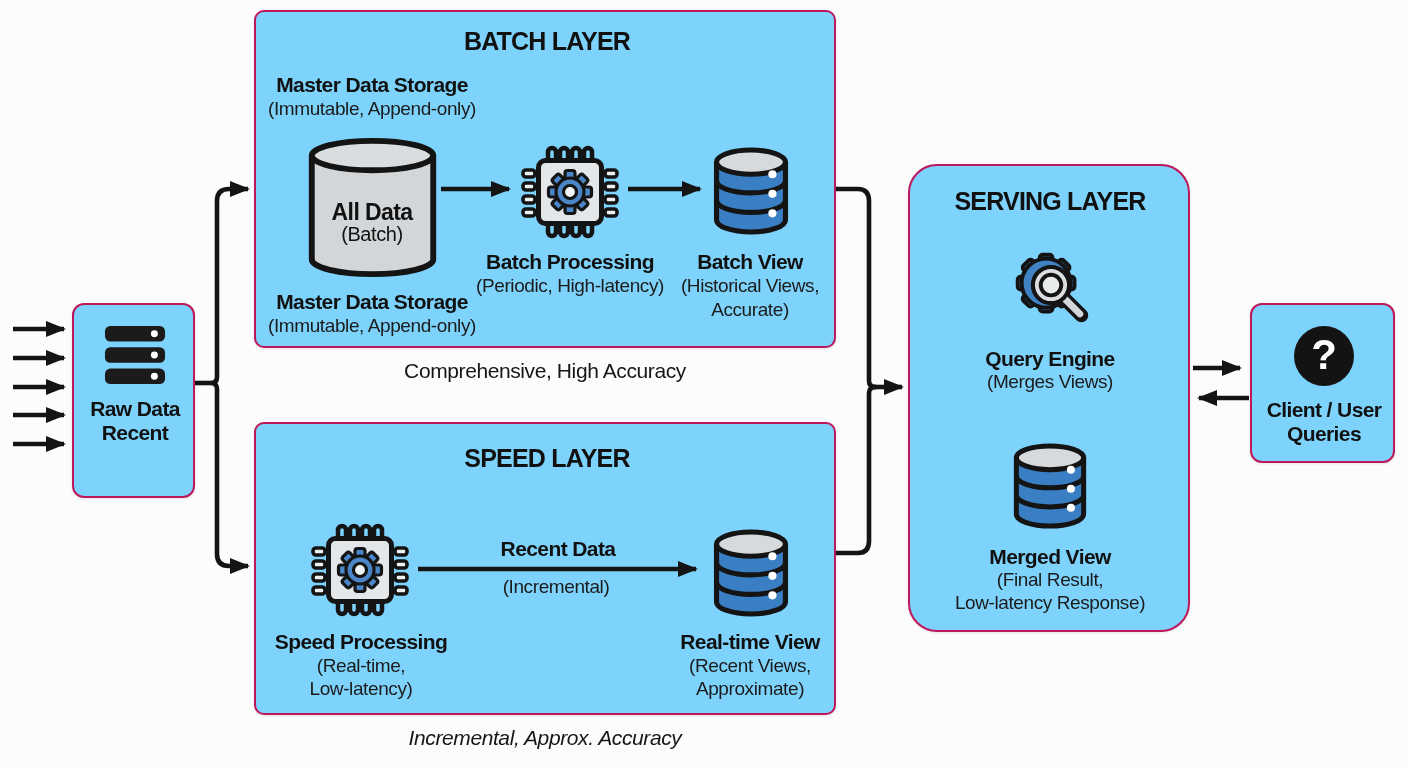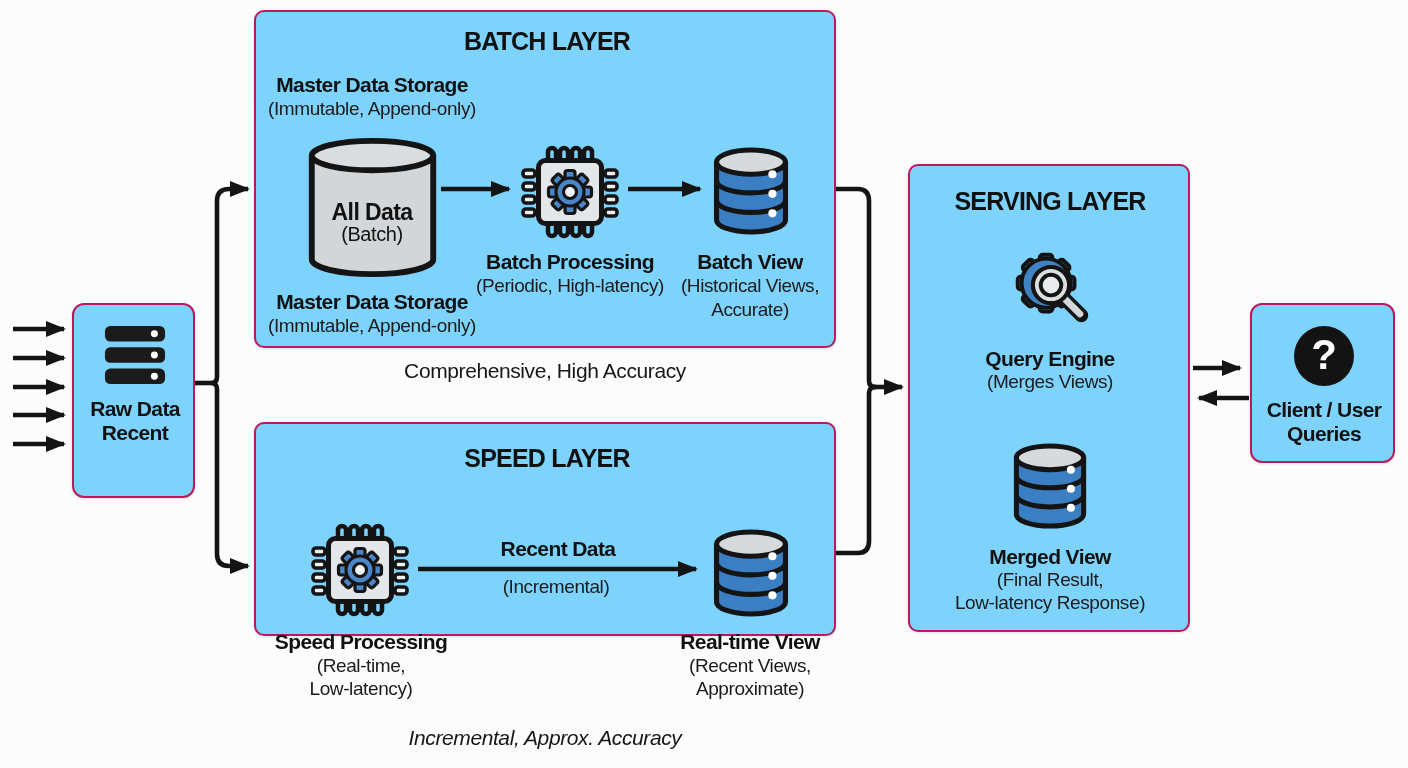--- a/index.html
+++ b/index.html
@@ -98,21 +98,21 @@
         <circle cx="67" cy="51" r="4.4" fill="#fff"></circle>
         <circle cx="67" cy="72" r="4.4" fill="#fff"></circle>
     </svg>
     <div class="ctext blabel" style="left:494px; top:238px;">Batch View</div>
     <div class="ctext slabel" style="left:494px; top:263px;">(Historical Views,</div>
     <div class="ctext slabel" style="left:494px; top:287px;">Accurate)</div>
   </div>
 
   <div class="ctext caption" style="left:545px; top:359px;">Comprehensive, High Accuracy</div>
 
-  <div class="box" style="left:254px; top:422px; width:582px; height:214px;">
+  <div class="box" style="left:254px; top:422px; width:582px; height:293px;">
     <div class="ctext layer-title" style="left:291px; top:20px;">SPEED LAYER</div>
 
     <svg class="node-icon" style="left:54px; top:96px;" width="100" height="100" viewBox="0 0 100 100">
       <g stroke="#141414" stroke-width="4.5" fill="none">
         <path d="M28 17 V10 A4 4 0 0 1 36 10 V17"></path>
           <path d="M40 17 V10 A4 4 0 0 1 48 10 V17"></path>
         <path d="M52 17 V10 A4 4 0 0 1 60 10 V17"></path>
           <path d="M64 17 V10 A4 4 0 0 1 72 10 V17"></path>
         <path d="M28 83 V90 A4 4 0 0 0 36 90 V83"></path>
           <path d="M40 83 V90 A4 4 0 0 0 48 90 V83"></path>
@@ -155,21 +155,21 @@
         <circle cx="67" cy="51" r="4.4" fill="#fff"></circle>
         <circle cx="67" cy="72" r="4.4" fill="#fff"></circle>
     </svg>
     <div class="ctext blabel" style="left:494px; top:206px;">Real-time View</div>
     <div class="ctext slabel" style="left:494px; top:231px;">(Recent Views,</div>
     <div class="ctext slabel" style="left:494px; top:254px;">Approximate)</div>
   </div>
 
   <div class="ctext caption" style="left:545px; top:726px;font-style:italic;">Incremental, Approx. Accuracy</div>
 
-  <div class="box" style="left:908px; top:164px; width:282px; height:468px;">
+  <div class="box" style="left:908px; top:164px; width:282px; height:468px;border-radius:29px;">
     <div class="ctext layer-title" style="left:140px; top:21px;">SERVING LAYER</div>
 
     <svg class="node-icon" style="left:94px; top:74px;" width="94" height="96" viewBox="0 0 96 96">
       <g transform="translate(43,43)" fill="#3f83c5" stroke="#141414" stroke-width="4">
         <rect x="-29" y="-6.5" width="58" height="13" rx="3"></rect>
         <rect x="-29" y="-6.5" width="58" height="13" rx="3" transform="rotate(45)"></rect>
         <rect x="-29" y="-6.5" width="58" height="13" rx="3" transform="rotate(90)"></rect>
         <rect x="-29" y="-6.5" width="58" height="13" rx="3" transform="rotate(135)"></rect>
         <circle r="25" cx="0" cy="0"></circle>
       </g>

